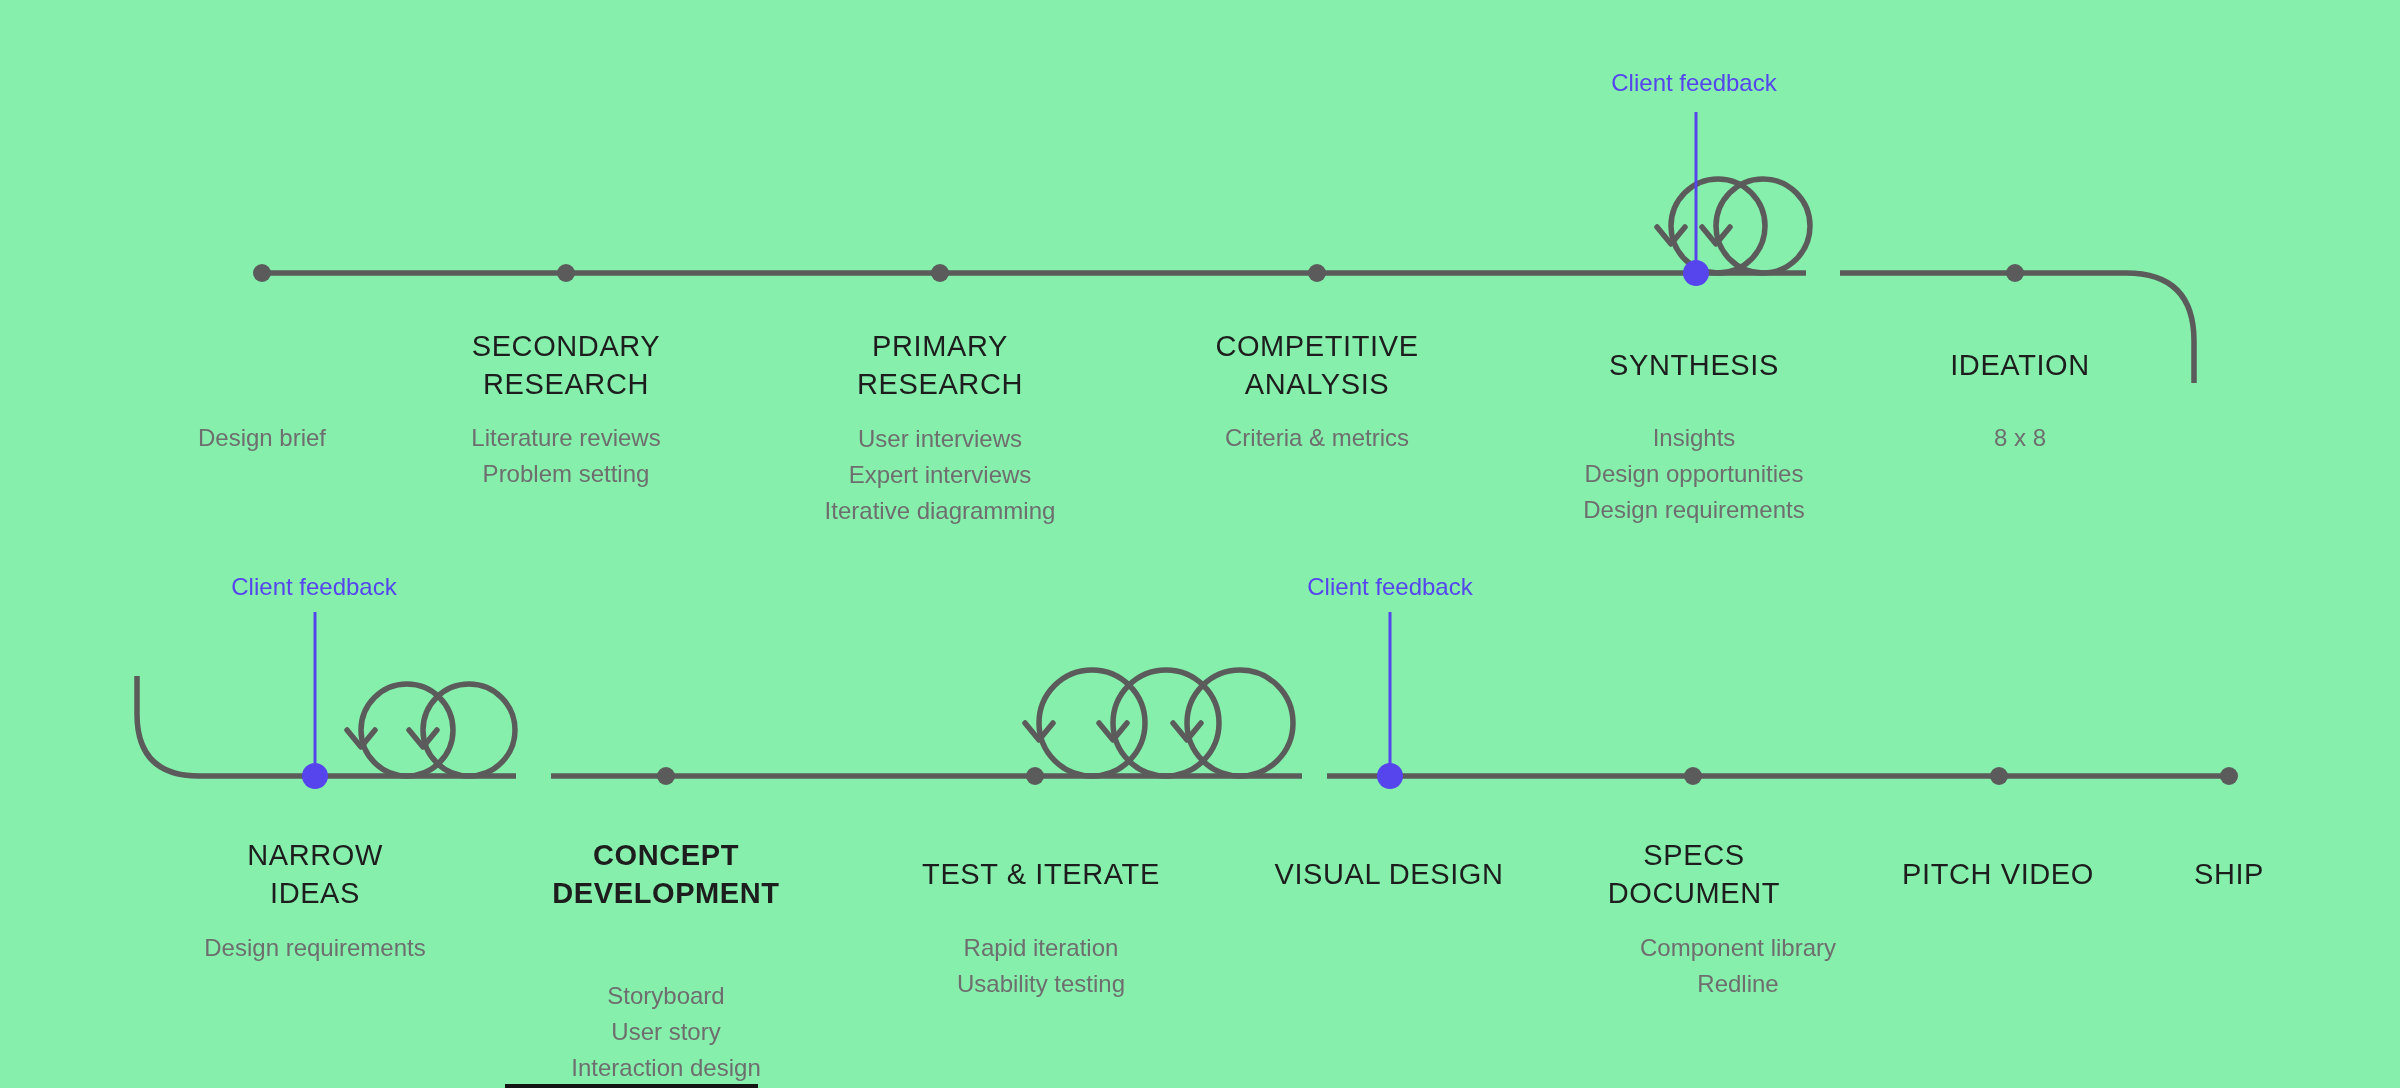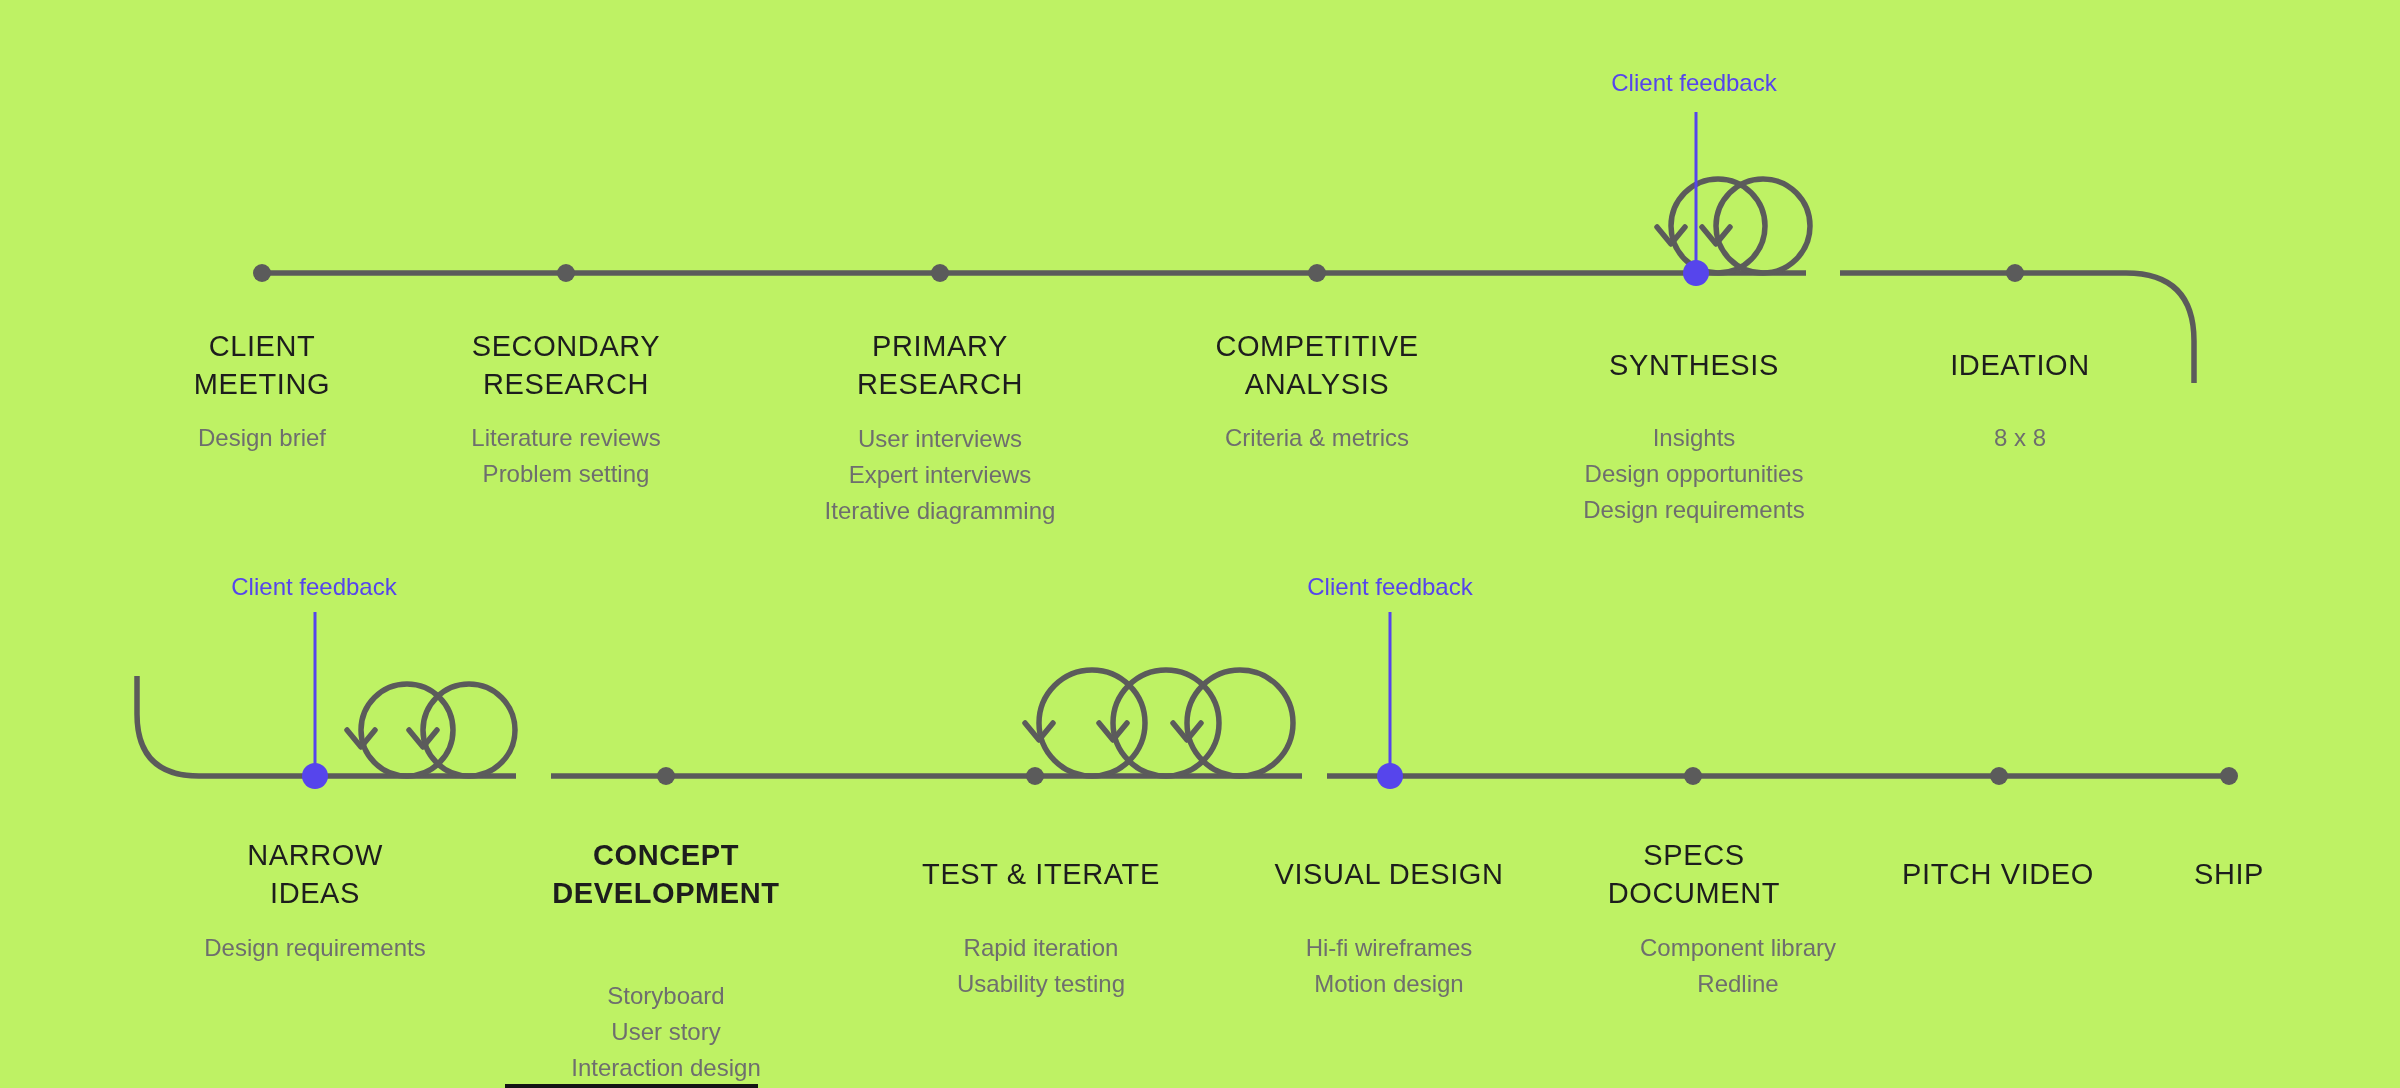--- a/index.html
+++ b/index.html
@@ -4,21 +4,21 @@
 <style>
   html, body {
     margin: 0;
     padding: 0;
     background: #fdfdfd;
   }
   .canvas {
     position: relative;
     width: 2400px;
     height: 1088px;
-    background: #bef264;
+    background: #86efac;
     font-family: "Liberation Sans", "DejaVu Sans", sans-serif;
     overflow: hidden;
   }
   .timeline-svg {
     position: absolute;
     left: 0;
     top: 0;
   }
   .stage-title {
     position: absolute;
@@ -126,22 +126,20 @@
       <circle cx="1696" cy="273" r="13"></circle>
       <circle cx="315" cy="776" r="13"></circle>
       <circle cx="1390" cy="776" r="13"></circle>
     </g>
   </svg>
 
   <div class="feedback-label" style="left:1694px; top:68px;">Client feedback</div>
   <div class="feedback-label" style="left:314px; top:572px;">Client feedback</div>
   <div class="feedback-label" style="left:1390px; top:572px;">Client feedback</div>
 
-  <div class="stage-title" style="left:262px; top:326px;">CLIENT
-MEETING</div>
   <div class="stage-details" style="left:262px; top:420px;">Design brief</div>
 
   <div class="stage-title" style="left:566px; top:326px;">SECONDARY
 RESEARCH</div>
   <div class="stage-details" style="left:566px; top:420px;">Literature reviews
 Problem setting</div>
 
   <div class="stage-title" style="left:940px; top:326px;">PRIMARY
 RESEARCH</div>
   <div class="stage-details" style="left:940px; top:421px;">User interviews
@@ -168,22 +166,20 @@
 DEVELOPMENT</div>
   <div class="stage-details" style="left:666px; top:930px;margin-top:48px;">Storyboard
 User story
 Interaction design</div>
 
   <div class="stage-title" style="left:1041px; top:835px;">TEST &amp; ITERATE</div>
   <div class="stage-details" style="left:1041px; top:930px;text-align:center;">Rapid iteration
 Usability testing</div>
 
   <div class="stage-title" style="left:1389px; top:835px;">VISUAL DESIGN</div>
-  <div class="stage-details" style="left:1389px; top:930px;">Hi-fi wireframes
-Motion design</div>
 
   <div class="stage-title" style="left:1694px; top:835px;">SPECS
 DOCUMENT</div>
   <div class="stage-details" style="left:1694px; top:930px;margin-left:44px;">Component library
 Redline</div>
 
   <div class="stage-title" style="left:1998px; top:835px;">PITCH VIDEO</div>
 
   <div class="stage-title" style="left:2229px; top:835px;">SHIP</div>
 

